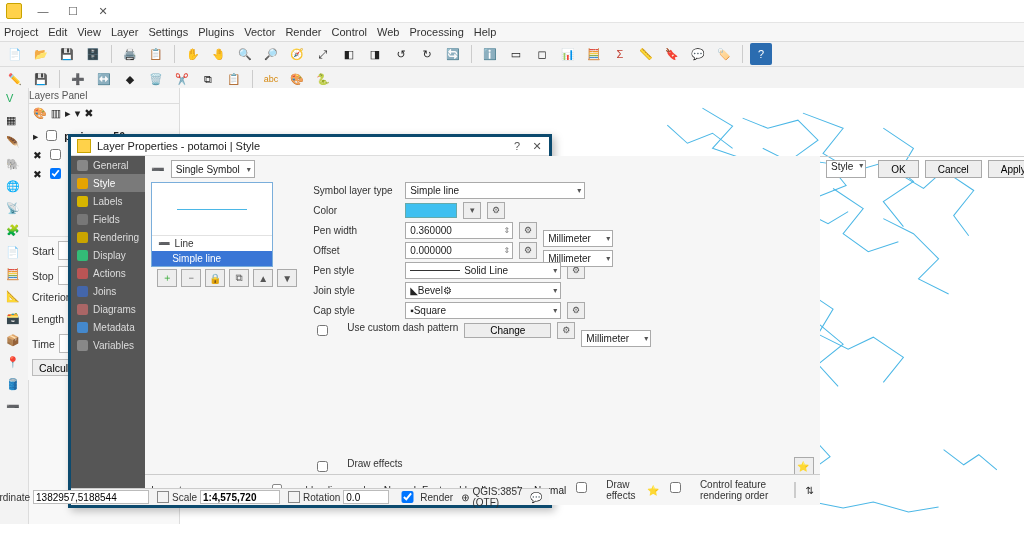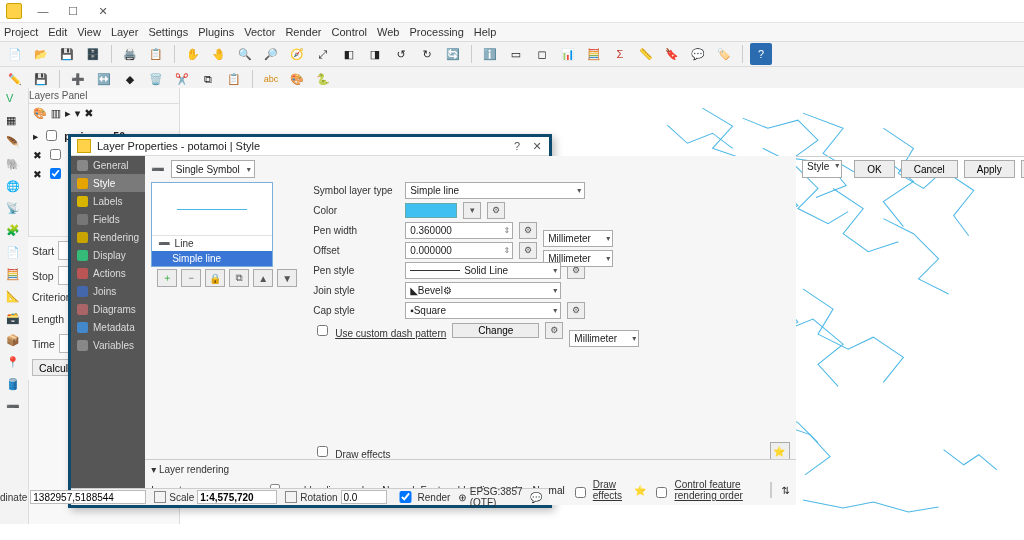--- a/index.html
+++ b/index.html
@@ -54,21 +54,21 @@
 .props .pselect{flex:1;max-width:136px;height:15px;border:1px solid #aaa;background:#fff;font-size:10px;padding:0 14px 0 4px;position:relative;display:flex;align-items:center;}
 .props .pselect:after{content:"▾";position:absolute;right:3px;font-size:8px;color:#555;}
 .props .pspin{width:90px;height:15px;border:1px solid #aaa;background:#fff;font-size:10px;padding:0 12px 0 4px;position:relative;display:flex;align-items:center;}
 .props .pspin:after{content:"⇕";position:absolute;right:2px;font-size:8px;color:#777;}
 .props .swatch{width:50px;height:13px;background:#3fc0f0;border:1px solid #6aa;}
 .props .ddbtn{width:16px;height:15px;border:1px solid #aaa;background:#eee;display:flex;align-items:center;justify-content:center;font-size:9px;color:#555;}
 .props .unitsel{width:54px;height:15px;border:1px solid #aaa;background:#fff;font-size:10px;padding:0 10px 0 4px;position:relative;display:flex;align-items:center;margin-top:16px;}
 .props .unitsel:after{content:"▾";position:absolute;right:2px;font-size:8px;color:#555;}
 .treeBtnRow{display:flex;gap:4px;padding:2px 6px;}
 .treeBtnRow .sq{width:18px;height:16px;border:1px solid #aaa;background:#eee;display:flex;align-items:center;justify-content:center;font-size:10px;color:#555;}
-.chk{display:flex;align-items:flex-end;gap:4px;font-size:10px;color:#333;text-decoration:underline;}
+.chk{display:flex;align-items:flex-start;gap:16px;font-size:10px;color:#333;}
 .chk input{width:11px;height:11px;}
 .renderSec{border-top:1px solid #ccc;padding:4px 6px;display:flex;flex-direction:column;gap:4px;font-size:10px;}
 .renderSec .rrow{display:flex;align-items:center;gap:6px;}
 .renderSec .rlab{width:156px;color:#333;}
 .slider{flex:1;height:3px;background:#ddd;border-radius:2px;position:relative;}
 .slider .thumb{width:8px;height:12px;background:#fff;border:1px solid #888;border-radius:2px;position:absolute;top:-5px;left:0;}
 .dFooter{height:24px;border-top:1px solid #ccc;display:flex;align-items:center;padding:0 6px;gap:6px;}
 .dFooter .fsel{height:16px;border:1px solid #aaa;background:#fff;padding:0 12px 0 4px;font-size:10px;position:relative;}
 .dFooter .fsel:after{content:"▾";position:absolute;right:2px;font-size:8px;color:#555;}
 .dFooter .spacer{flex:1;}
@@ -423,21 +423,20 @@
           <div class="prow" style="justify-content:space-between;">
             <label class="chk">
                 <input type="checkbox" style="">
                 <span>Draw effects</span>
               </label>
             <div class="sq" style="width:18px;height:16px;border:1px solid #aaa;background:#eee;display:flex;align-items:center;justify-content:center">⭐</div>
           </div>
         </div>
       </div>
       <div class="renderSec">
-        <div style="font-size:10px;color:#333">▾ <span>Layer rendering</span></div>
         <div class="rrow">
           <div class="rlab">Layer transparency</div>
           <div class="slider">
               <div class="thumb"></div>
         </div>
         <div class="rrow">
           <div class="rlab" style="width:100px">Layer blending mode</div>
           <div class="pselect" style="max-width:90px"><span>Normal</span></div>
           <div style="width:106px;font-size:10px">Feature blending mode</div>
           <div class="pselect" style="max-width:90px"><span>Normal</span></div>
@@ -485,19 +484,19 @@
         <span class="lock"></span>
         <span>Rotation</span>
         <input style="width: 40px;" value="0.0">
       </div>
   <div class="fld">
         <input type="checkbox" checked="" style="">
         <span>Render</span>
       </div>
   <div class="fld">
         <span>⊕</span>
-        <span>EPSG:3857 (OTF)</span>
+        <span>QGIS:3857 (OTF)</span>
       </div>
   <div class="fld">
         <span>💬</span>
       </div>
 </div>
 
 </div>
 </body></html>

